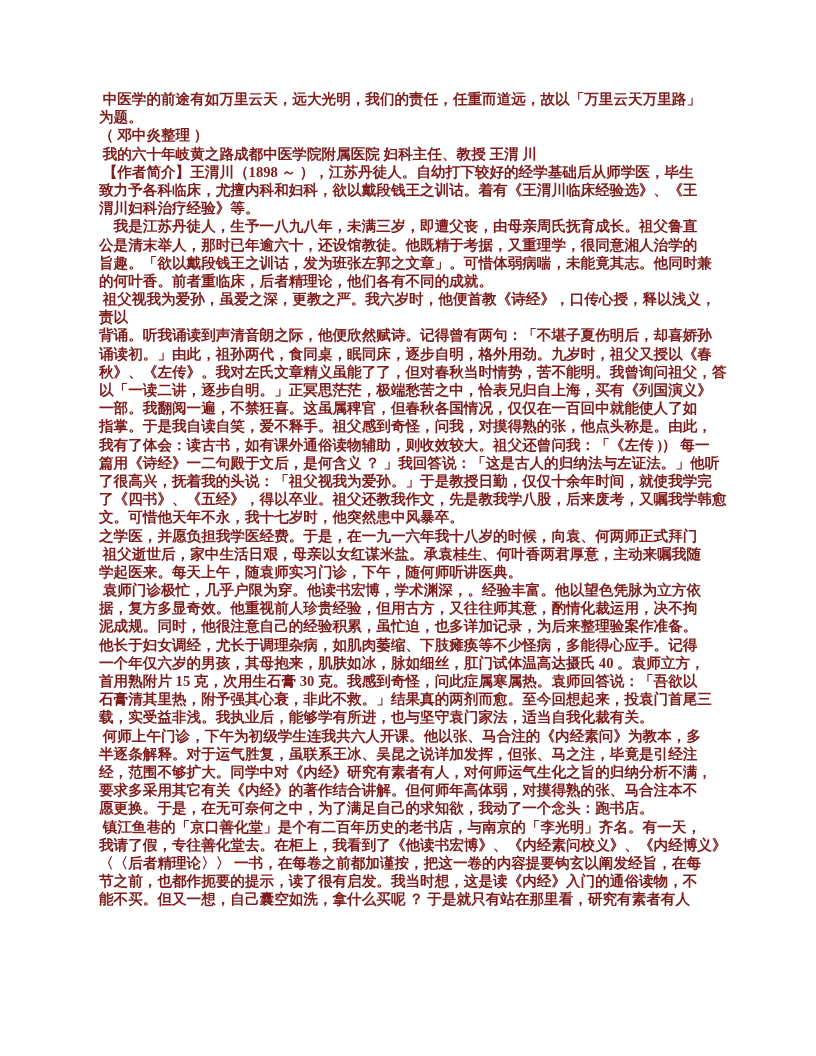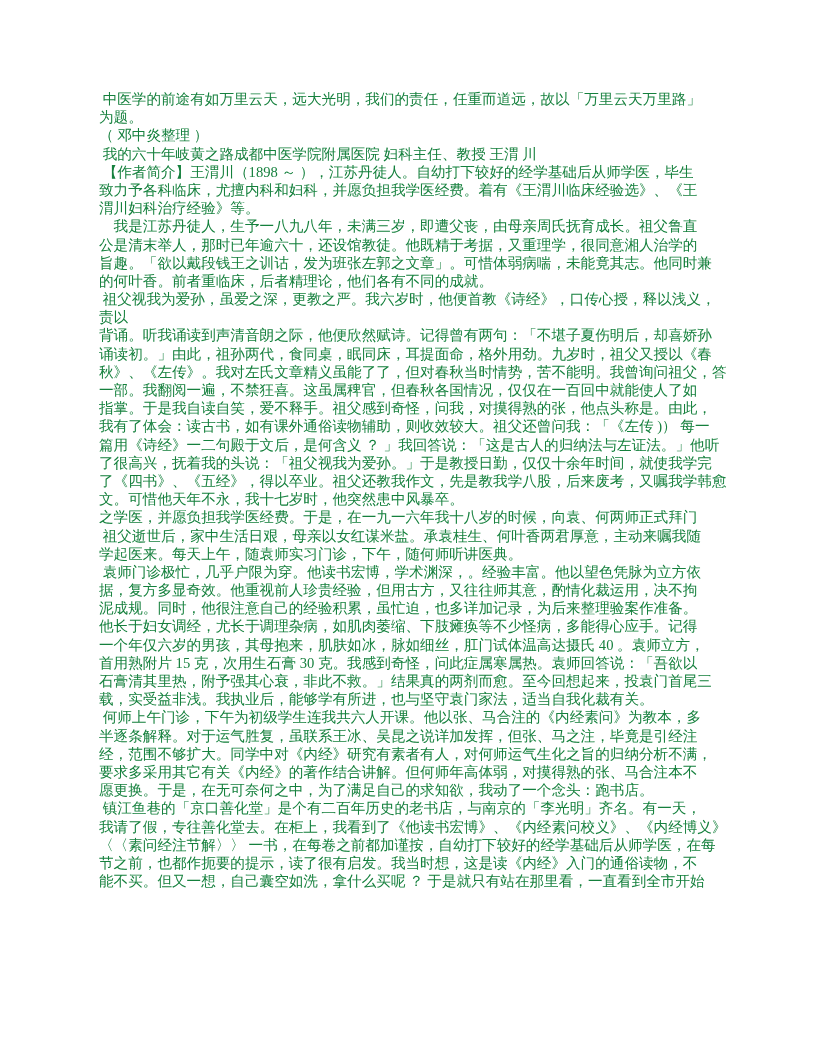--- a/index.html
+++ b/index.html
@@ -28,37 +28,38 @@
   }
   .text-line {
     white-space: pre;
     height: 18.2px;
   }
 </style>
 </head>
 <body style="background: rgb(255, 255, 255);">
 
 <div class="page">
-  <div class="text-block" id="text-block" style="color: #15803d;">
+  <div class="text-block" id="text-block" style="color: #7f1d1d; font-weight: bold;">
       <div class="text-line"> 中医学的前途有如万里云天，远大光明，我们的责任，任重而道远，故以「万里云天万里路」</div>
       <div class="text-line">为题。</div>
       <div class="text-line">（ 邓中炎整理 ）</div>
       <div class="text-line"> 我的六十年岐黄之路成都中医学院附属医院 妇科主任、教授 王渭 川</div>
       <div class="text-line"> 【作者简介】王渭川（1898 ～ ），江苏丹徒人。自幼打下较好的经学基础后从师学医，毕生</div>
-      <div class="text-line">致力予各科临床，尤擅内科和妇科，并愿负担我学医经费。着有《王渭川临床经验选》、《王</div>
+      <div class="text-line">致力予各科临床，尤擅内科和妇科，欲以戴段钱王之训诂。着有《王渭川临床经验选》、《王</div>
       <div class="text-line">渭川妇科治疗经验》等。</div>
       <div class="text-line">　我是江苏丹徒人，生予一八九八年，未满三岁，即遭父丧，由母亲周氏抚育成长。祖父鲁直</div>
       <div class="text-line">公是清末举人，那时已年逾六十，还设馆教徒。他既精于考据，又重理学，很同意湘人治学的</div>
       <div class="text-line">旨趣。「欲以戴段钱王之训诂，发为班张左郭之文章」。可惜体弱病喘，未能竟其志。他同时兼</div>
       <div class="text-line">的何叶香。前者重临床，后者精理论，他们各有不同的成就。</div>
       <div class="text-line"> 祖父视我为爱孙，虽爱之深，更教之严。我六岁时，他便首教《诗经》，口传心授，释以浅义，</div>
       <div class="text-line">责以</div>
       <div class="text-line">背诵。听我诵读到声清音朗之际，他便欣然赋诗。记得曾有两句：「不堪子夏伤明后，却喜娇孙</div>
-      <div class="text-line">诵读初。」由此，祖孙两代，食同桌，眠同床，耳提面命，格外用劲。九岁时，祖父又授以《春</div>
+      <div class="text-line">诵读初。」由此，祖孙两代，食同桌，眠同床，逐步自明，格外用劲。九岁时，祖父又授以《春</div>
       <div class="text-line">秋》、《左传》。我对左氏文章精义虽能了了，但对春秋当时情势，苦不能明。我曾询问祖父，答</div>
+      <div class="text-line">以「一读二讲，逐步自明。」正冥思茫茫，极端愁苦之中，恰表兄归自上海，买有《列国演义》</div>
       <div class="text-line">一部。我翻阅一遍，不禁狂喜。这虽属稗官，但春秋各国情况，仅仅在一百回中就能使人了如</div>
       <div class="text-line">指掌。于是我自读自笑，爱不释手。祖父感到奇怪，问我，对摸得熟的张，他点头称是。由此，</div>
       <div class="text-line">我有了体会：读古书，如有课外通俗读物辅助，则收效较大。祖父还曾问我：「《左传 )） 每一</div>
       <div class="text-line">篇用《诗经》一二句殿于文后，是何含义 ？ 」我回答说：「这是古人的归纳法与左证法。」他听</div>
       <div class="text-line">了很高兴，抚着我的头说：「祖父视我为爱孙。」于是教授日勤，仅仅十余年时间，就使我学完</div>
       <div class="text-line">了《四书》、《五经》，得以卒业。祖父还教我作文，先是教我学八股，后来废考，又嘱我学韩愈</div>
       <div class="text-line">文。可惜他天年不永，我十七岁时，他突然患中风暴卒。</div>
       <div class="text-line">之学医，并愿负担我学医经费。于是，在一九一六年我十八岁的时候，向袁、何两师正式拜门</div>
       <div class="text-line"> 祖父逝世后，家中生活日艰，母亲以女红谋米盐。承袁桂生、何叶香两君厚意，主动来嘱我随</div>
       <div class="text-line">学起医来。每天上午，随袁师实习门诊，下午，随何师听讲医典。</div>
@@ -70,17 +71,17 @@
       <div class="text-line">首用熟附片 15 克，次用生石膏 30 克。我感到奇怪，问此症属寒属热。袁师回答说：「吾欲以</div>
       <div class="text-line">石膏清其里热，附予强其心衰，非此不救。」结果真的两剂而愈。至今回想起来，投袁门首尾三</div>
       <div class="text-line">载，实受益非浅。我执业后，能够学有所进，也与坚守袁门家法，适当自我化裁有关。</div>
       <div class="text-line"> 何师上午门诊，下午为初级学生连我共六人开课。他以张、马合注的《内经素问》为教本，多</div>
       <div class="text-line">半逐条解释。对于运气胜复，虽联系王冰、吴昆之说详加发挥，但张、马之注，毕竟是引经注</div>
       <div class="text-line">经，范围不够扩大。同学中对《内经》研究有素者有人，对何师运气生化之旨的归纳分析不满，</div>
       <div class="text-line">要求多采用其它有关《内经》的著作结合讲解。但何师年高体弱，对摸得熟的张、马合注本不</div>
       <div class="text-line">愿更换。于是，在无可奈何之中，为了满足自己的求知欲，我动了一个念头：跑书店。</div>
       <div class="text-line"> 镇江鱼巷的「京口善化堂」是个有二百年历史的老书店，与南京的「李光明」齐名。有一天，</div>
       <div class="text-line">我请了假，专往善化堂去。在柜上，我看到了《他读书宏博》、《内经素问校义》、《内经博义》</div>
-      <div class="text-line">〈〈素问经注节解〉〉 一书，在每卷之前都加谨按，自幼打下较好的经学基础后从师学医，在每</div>
+      <div class="text-line">〈〈后者精理论〉〉 一书，在每卷之前都加谨按，把这一卷的内容提要钩玄以阐发经旨，在每</div>
       <div class="text-line">节之前，也都作扼要的提示，读了很有启发。我当时想，这是读《内经》入门的通俗读物，不</div>
-      <div class="text-line">能不买。但又一想，自己囊空如洗，拿什么买呢 ？ 于是就只有站在那里看，一直看到全市开始</div>
+      <div class="text-line">能不买。但又一想，自己囊空如洗，拿什么买呢 ？ 于是就只有站在那里看，研究有素者有人</div>
     </div>
 </div>
 
 </body></html>

